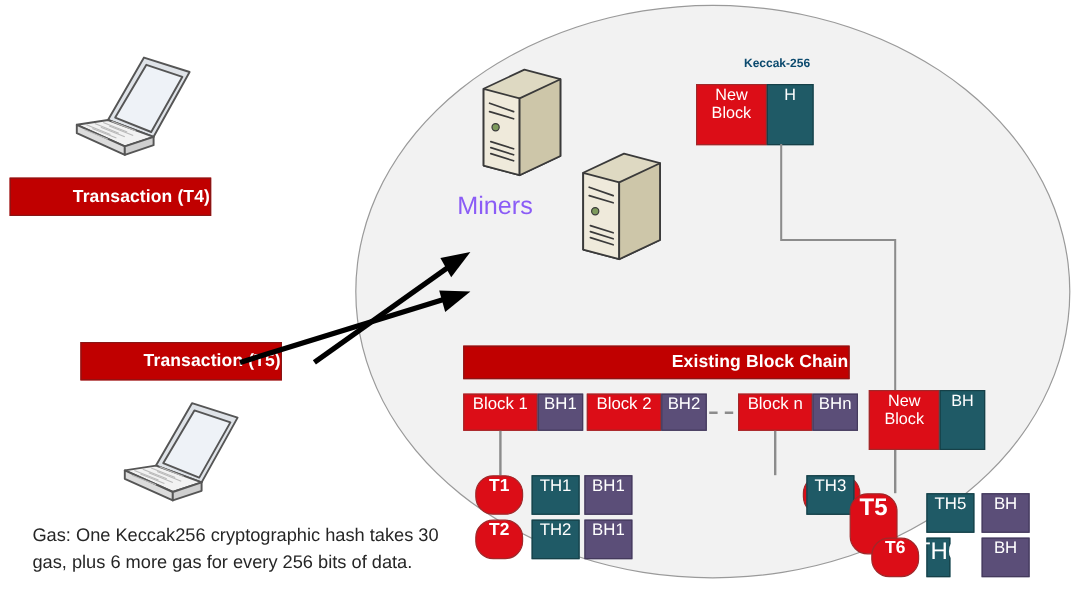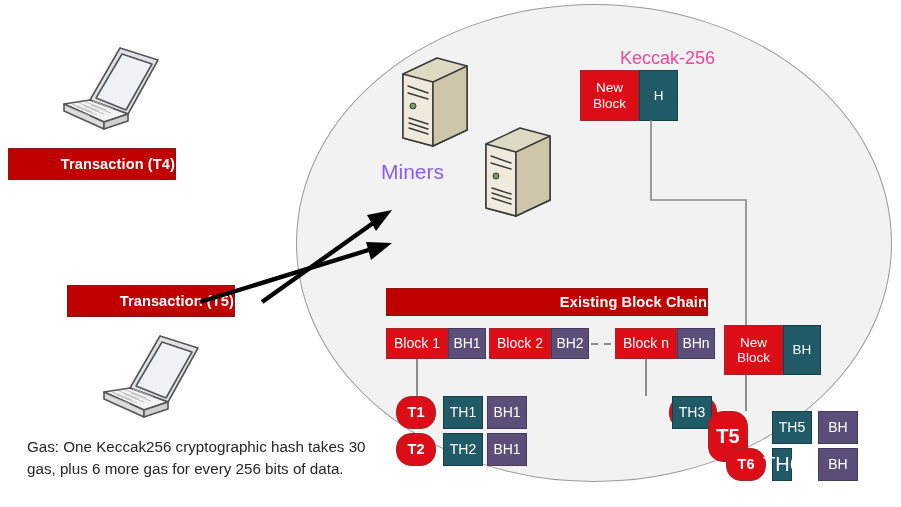--- a/index.html
+++ b/index.html
@@ -39,35 +39,35 @@
     align-items: center;
     justify-content: flex-end;
     box-sizing: border-box;
     letter-spacing: 0.1px;
   }
 
   
   .cell {
     box-sizing: border-box;
     display: flex;
-    align-items: center;
+    align-items: flex-start;
     justify-content: center;
     text-align: center;
     color: #ffffff;
     line-height: 1.12;
   }
   .cell-red   { background: #DC0D17; border: 1px solid #a0282a; }
   .cell-teal  { background: #1F5A66; border: 1px solid #164048; }
   .cell-purple{ background: #5B4E78; border: 1px solid #443a5c; }
   .cell.bold { font-weight: bold; border-radius: 15px; }
 
   
   .plain-text { color: #1a1a1a; }
   #miners-label { font-size: 21px; color: #8b5cf6; }
-  #keccak-label { font-size: 18px; color: #ec4899; }
+  #keccak-label { font-size: 10px; color: #0c4a6e; font-weight: bold; }
   #gas-note {
     font-size: 15.2px;
     color: #262626;
     line-height: 1.42;
     width: 345px;
   }
 
   
   .conn-v { background: #8c8c8c; width: 1.6px; }
   svg.overlay { position: absolute; left: 0; top: 0; overflow: visible; }

